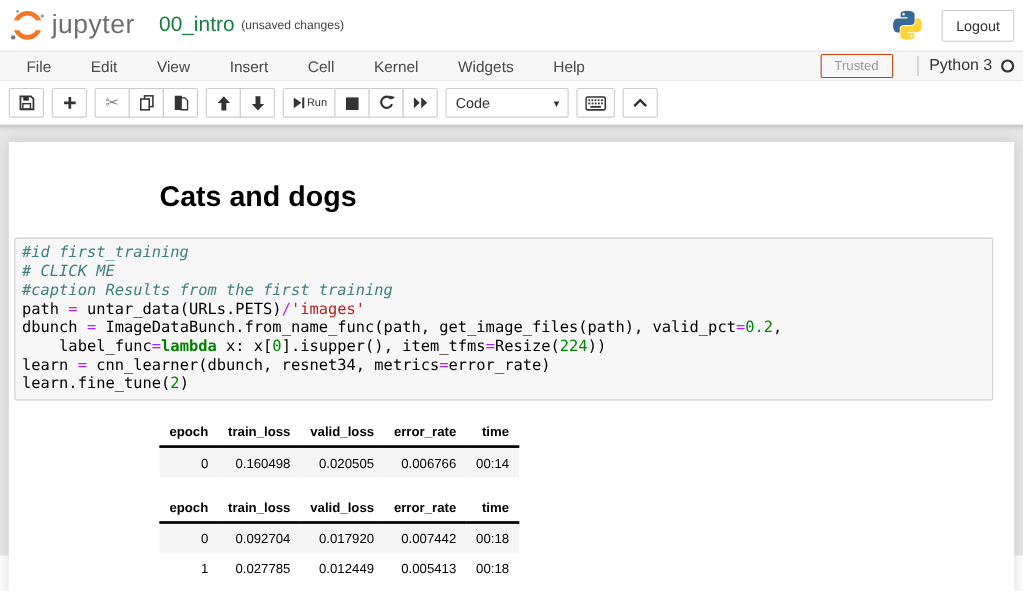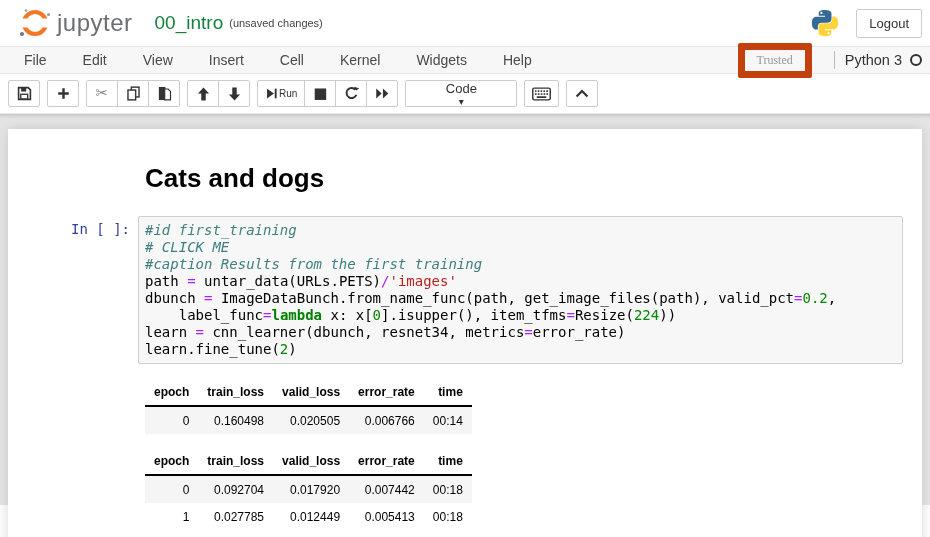--- a/index.html
+++ b/index.html
@@ -1,56 +1,56 @@
 <!DOCTYPE html>
 <html><head>
 <meta charset="utf-8">
 <style>
   * { margin:0; padding:0; box-sizing:border-box; }
   html,body { width:930px; height:537px; overflow:hidden; background:#fff;
     font-family:"Liberation Sans", sans-serif; color:#000; }
 
   
-  #header-bar { height:46px; background:#fff; display:flex; align-items:center; padding:0 8px 0 17px; }
+  #header-bar { height:46px; background:#fff; display:flex; align-items:center; padding:0 8px 0 7px; }
   .logo-wrap { display:flex; align-items:center; cursor:pointer; }
   .logo-text { font-size:24px; color:#6d6e70; margin-left:4px; letter-spacing:0.5px; }
   .nb-name { font-size:19px; color:#15803d; margin-left:22px; cursor:pointer; }
   .chk-status { font-size:11px; color:#444; margin-left:6px; }
   .header-spacer { flex:1; }
   .py-logo { margin-right:16px; }
   .logout-btn { font-size:13px; color:#333; background:#fff; border:1px solid #ccc; border-radius:2px;
     padding:6px 12px; cursor:pointer; }
 
   
   #menubar { height:28px; background:#f7f7f7; border-top:1px solid #e7e7e7; border-bottom:1px solid #e7e7e7;
     display:flex; align-items:center; padding:0 6px; }
   #menu-items { list-style:none; display:flex; height:100%; }
   #menu-items li { font-size:14px; color:#494949; padding:4px 18px; display:flex; align-items:center; cursor:pointer; }
   .menubar-right { margin-left:auto; display:flex; align-items:center; }
-  .trusted-btn { font-size:12px; color:#999; background:transparent; border:7px solid #c2410c; border-radius:2px;
-    padding:3px 12px; margin-right:22px;font-family:Liberation Serif, serif; }
+  .trusted-btn { font-size:12px; color:#999; background:transparent; border:1px solid #c2410c; border-radius:2px;
+    padding:3px 12px; margin-right:22px; }
   .kernel-divider { width:1px; height:18px; background:#bbb; margin-right:10px; }
   .kernel-name { font-size:14.5px; color:#333; margin-right:8px; }
   .kernel-indicator { width:12px; height:12px; border:2px solid #333; border-radius:50%; margin-right:2px; }
 
   
   #maintoolbar { height:40px; background:#fff; display:flex; align-items:center; padding:0 8px; border-bottom:1px solid #e7e7e7; box-shadow:0 2px 3px rgba(0,0,0,0.06); }
   .btn-group { display:flex; margin-right:7px; }
   .tb-btn { min-width:32px; height:27px; background:#fff; border:1px solid #ccc; display:flex;
     align-items:center; justify-content:center; cursor:pointer; padding:0 7px; color:#333; font-size:14px; }
   .btn-group .tb-btn + .tb-btn { margin-left:-1px; }
   .btn-group .tb-btn:first-child { border-radius:2px 0 0 2px; }
   .btn-group .tb-btn:last-child { border-radius:0 2px 2px 0; }
   .btn-group .tb-btn:only-child { border-radius:2px; }
   .glyph { font-size:15px; line-height:1; font-family:"DejaVu Sans", sans-serif; }
   .glyph.disabled { color:#8a8a8a; }
   .run-label { margin-left:1px; font-size:10px; }
   .cell-type-select { width:112px; height:27px; border:1px solid #ccc; border-radius:2px; display:flex;
     align-items:center; justify-content:space-between; padding:0 8px; font-size:13px; color:#333;
-    cursor:pointer; background:#fff;flex-direction:column; }
+    cursor:pointer; background:#fff; }
   .caret { font-size:10px; color:#333; }
 
   
   #site { height:391px; background:#e7e7e7; padding:15px 8px 0 8px;
     box-shadow:inset 0 6px 6px -6px rgba(0,0,0,0.28); }
   #notebook-container { background:#fff; min-height:420px; box-shadow:0 0 12px 1px rgba(87,87,87,0.2);
     padding:15px 14px 15px 0; }
 
   .cell { display:flex; padding:5px; }
   .prompt-col { width:125px; flex:none; text-align:right; padding-right:8px;
@@ -254,21 +254,20 @@
   <div id="notebook-container">
 
     <div class="cell">
       <div class="prompt-col"></div>
       <div class="cell-content">
         <h1 class="md-heading">Cats and dogs</h1>
       </div>
     </div>
 
     <div class="cell" style="margin-top:12px;">
-      <div class="prompt-col">In [ ]:</div>
       <div class="cell-content">
         <div class="input-area">
             <div class="code-line"><span class="tok-com">#id first_training</span></div>
             <div class="code-line"><span class="tok-com"># CLICK ME</span></div>
             <div class="code-line"><span class="tok-com">#caption Results from the first training</span></div>
             <div class="code-line"><span>path </span><span class="tok-op">=</span><span> untar_data(URLs.PETS)</span><span class="tok-op">/</span><span class="tok-str">'images'</span></div>
             <div class="code-line"><span>dbunch </span><span class="tok-op">=</span><span> ImageDataBunch.from_name_func(path, get_image_files(path), valid_pct</span><span class="tok-op">=</span><span class="tok-num">0.2</span><span>,</span></div>
             <div class="code-line"><span>    label_func</span><span class="tok-op">=</span><span class="tok-kw">lambda</span><span> x: x[</span><span class="tok-num">0</span><span>].isupper(), item_tfms</span><span class="tok-op">=</span><span>Resize(</span><span class="tok-num">224</span><span>))</span></div>
             <div class="code-line"><span>learn </span><span class="tok-op">=</span><span> cnn_learner(dbunch, resnet34, metrics</span><span class="tok-op">=</span><span>error_rate)</span></div>
             <div class="code-line"><span>learn.fine_tune(</span><span class="tok-num">2</span><span>)</span></div>

